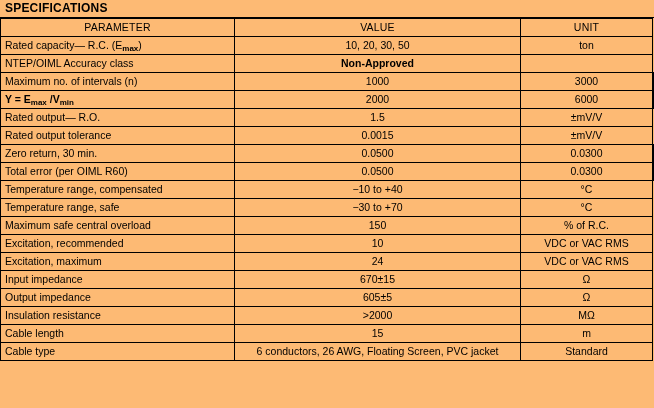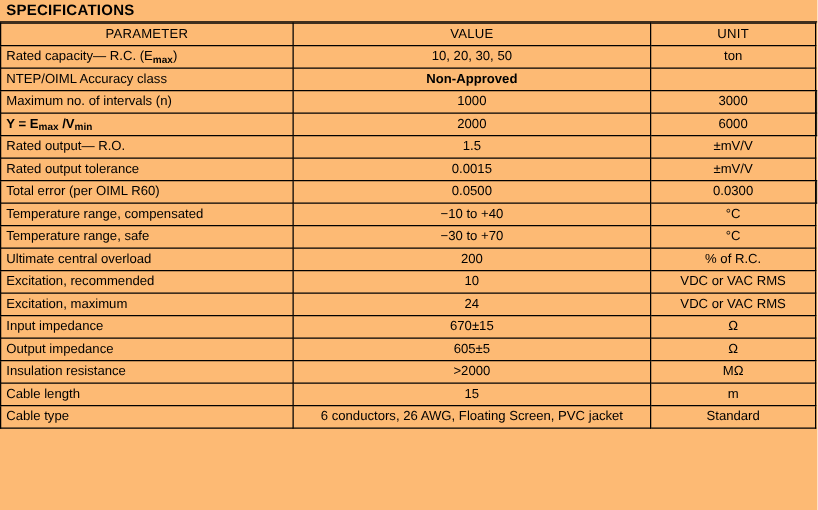--- a/index.html
+++ b/index.html
@@ -122,20 +122,26 @@
         <td class="center">±mV/V</td>
       </tr>
 
       <tr>
         <td class="param">Rated output tolerance</td>
         <td class="center">0.0015</td>
         <td class="center">±mV/V</td>
       </tr>
 
 
+      <tr>
+        <td class="param">Zero return, 30 min.</td>
+        <td class="center half">0.0500</td>
+        <td class="center half">0.0300</td>
+        <td class="center">±% of applied load</td>
+      </tr>
 
       <tr>
         <td class="param">Total error (per OIML R60)</td>
         <td class="center half">0.0500</td>
         <td class="center half">0.0300</td>
         <td class="center">±% of rated output</td>
       </tr>
 
 
       <tr>
@@ -143,26 +149,26 @@
         <td class="center">−10 to +40</td>
         <td class="center">°C</td>
       </tr>
 
       <tr>
         <td class="param">Temperature range, safe</td>
         <td class="center">−30 to +70</td>
         <td class="center">°C</td>
       </tr>
 
-
-      <tr>
-        <td class="param">Ultimate central overload</td>
-        <td class="center">200</td>
+      <tr>
+        <td class="param">Maximum safe central overload</td>
+        <td class="center">150</td>
         <td class="center">% of R.C.</td>
       </tr>
+
 
       <tr>
         <td class="param">Excitation, recommended</td>
         <td class="center">10</td>
         <td class="center">VDC or VAC RMS</td>
       </tr>
 
       <tr>
         <td class="param">Excitation, maximum</td>
         <td class="center">24</td>

